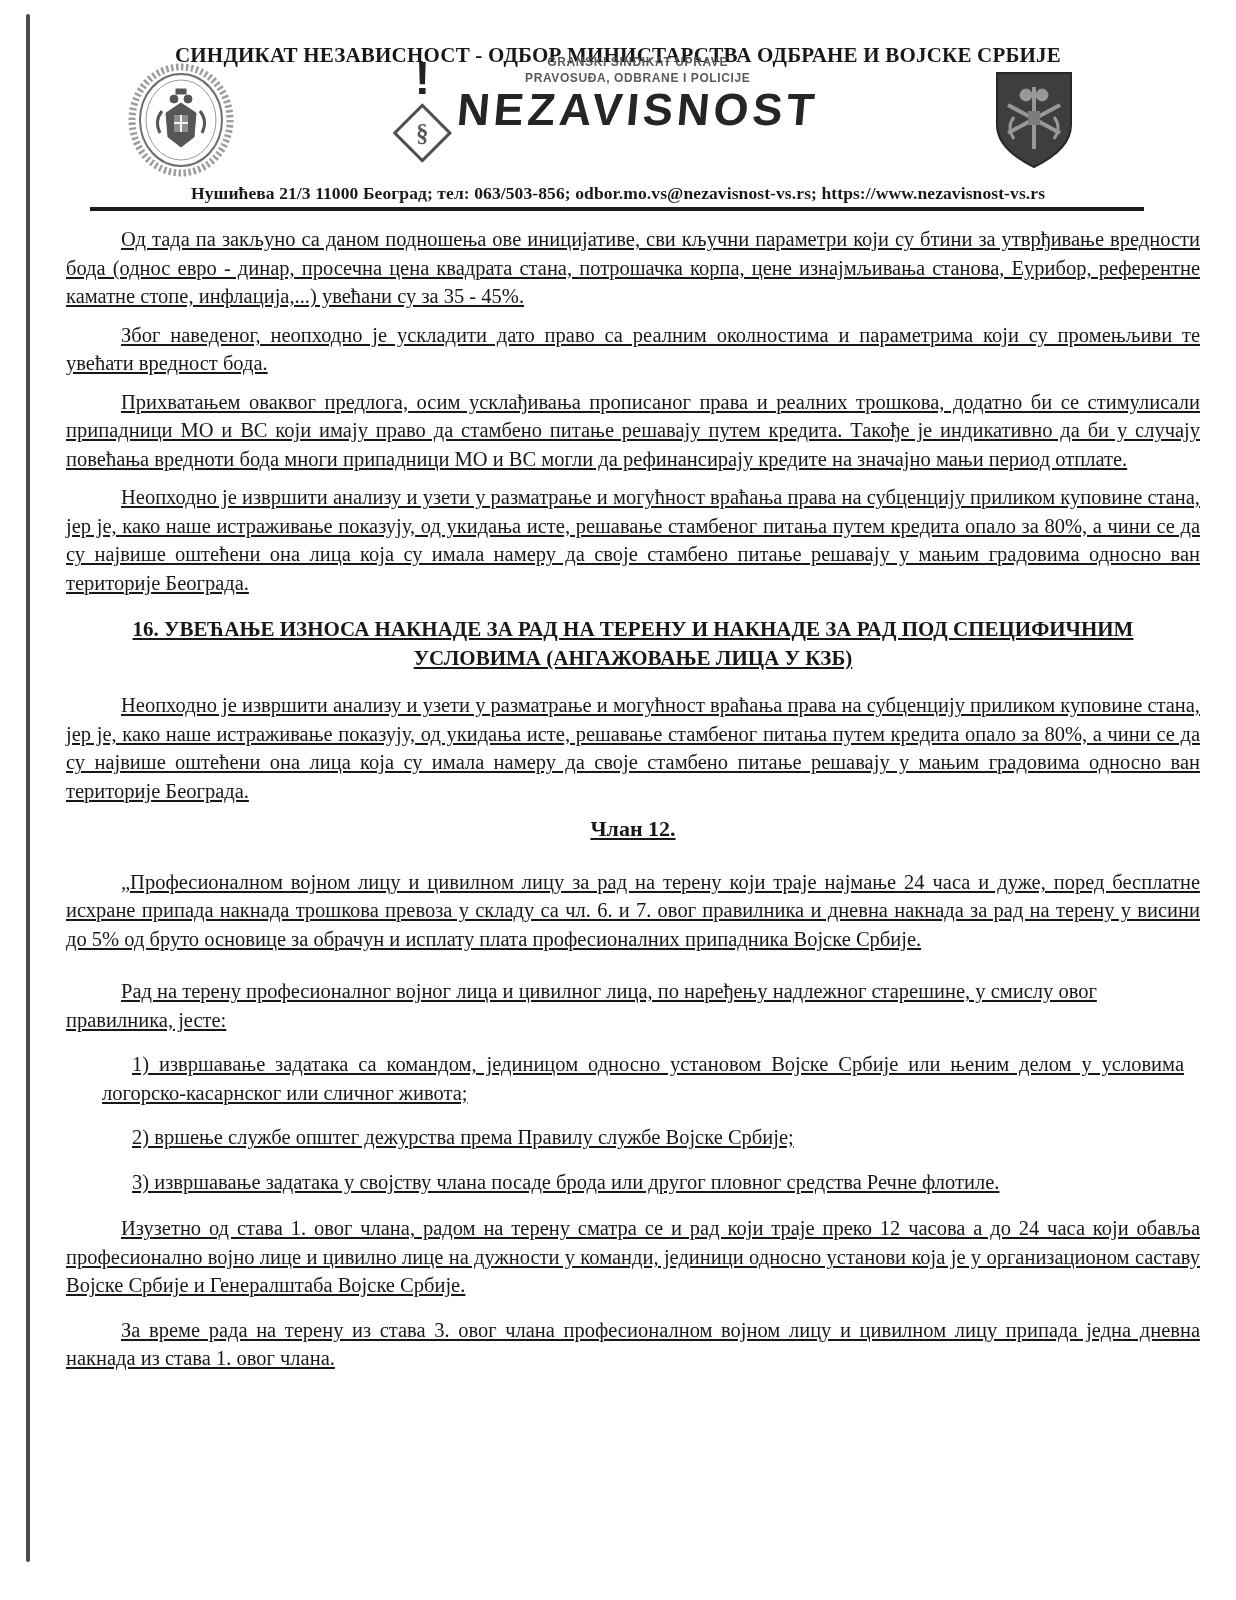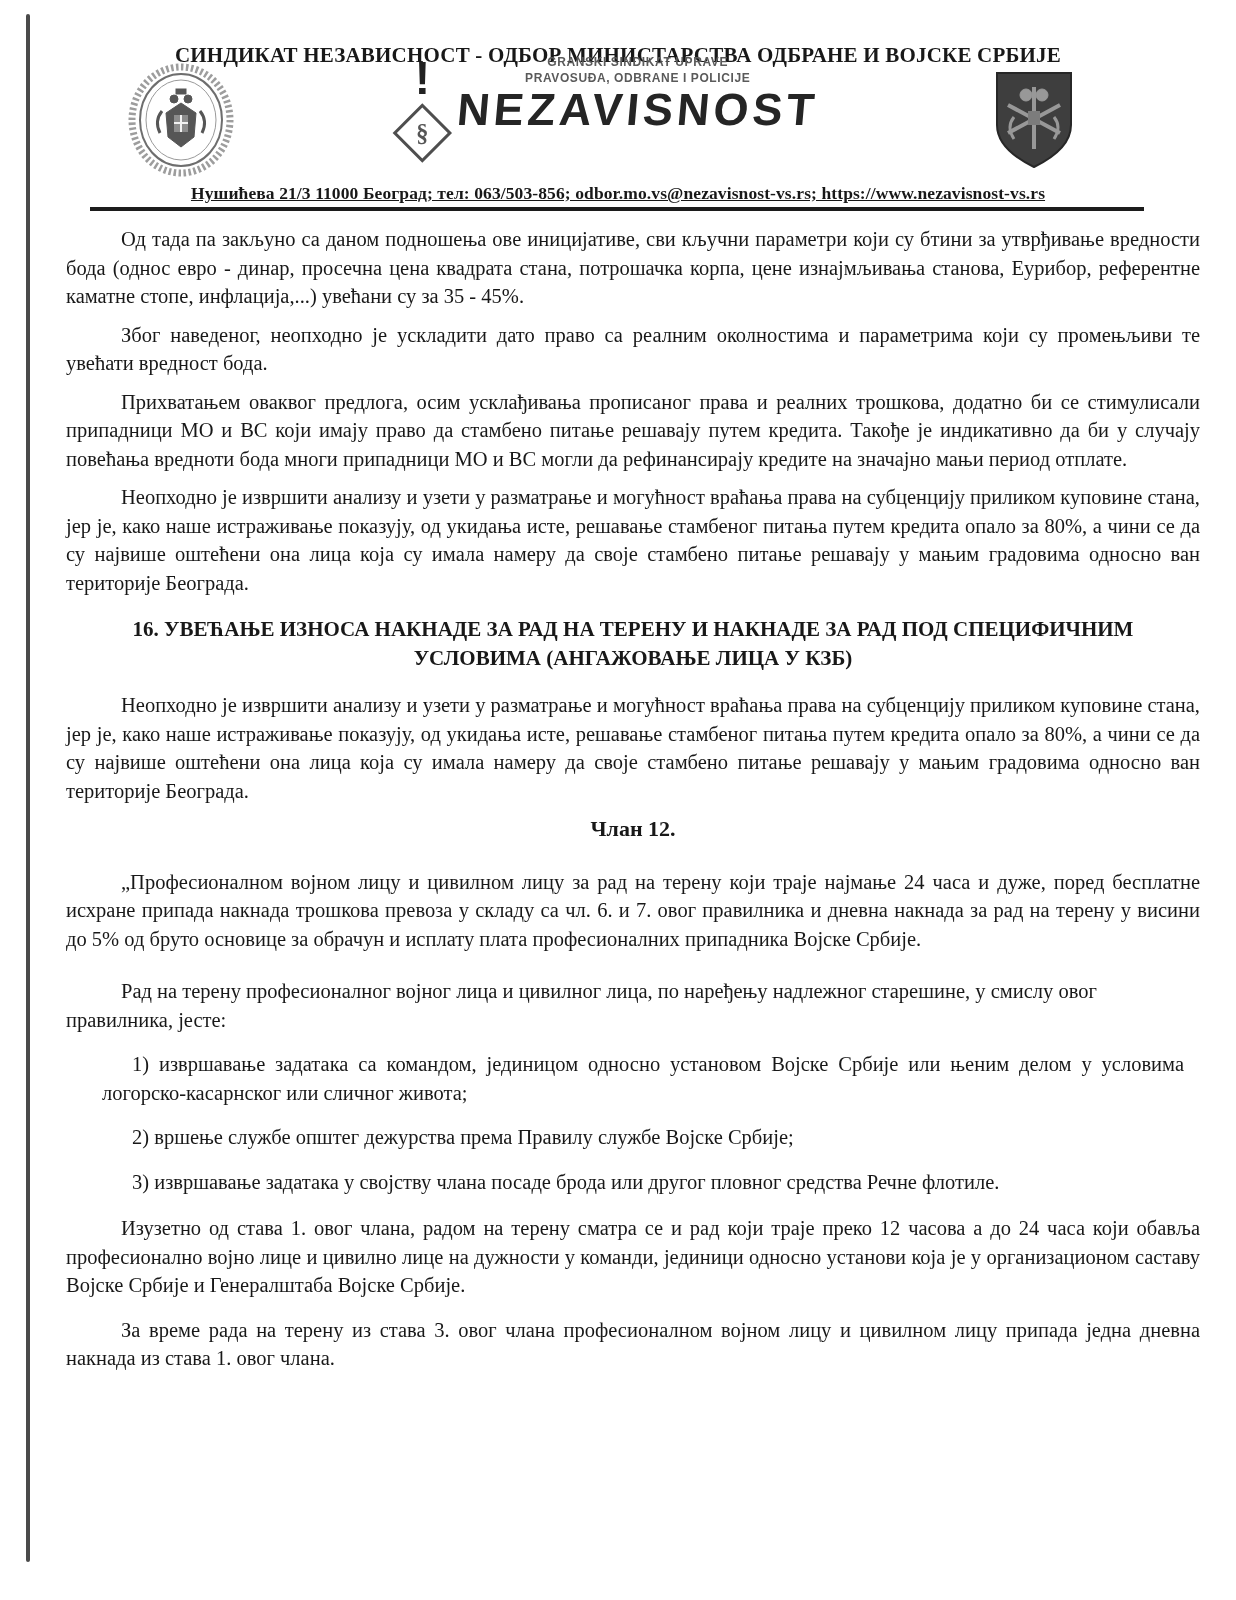--- a/index.html
+++ b/index.html
@@ -59,27 +59,27 @@
     letter-spacing:0.6px; line-height:1.3;
   }
   .brand {
     font-family:"Liberation Sans", sans-serif;
     font-weight:bold; font-size:45px; color:#252525;
     letter-spacing:4px; transform:skewX(-5deg);
     margin-top:1px; line-height:1;
   }
   .addr {
     text-align:center; font-weight:bold; font-size:17.5px;
-    text-decoration:underline; margin:4px 60px 0 60px; letter-spacing:0.1px;
+    margin:4px 60px 0 60px; letter-spacing:0.1px;
   }
   .rule { border-top:4px solid #1c1c1c; margin:3px 92px 0 90px; }
   
   .content {
     padding:14px 36px 0 66px;
-    font-size:20.5px; line-height:28.5px;
+    font-size:20.5px; line-height:28.5px;text-decoration:underline;
   }
   .content p { margin:0 0 10px 0; text-align:justify; text-indent:55px; }
   .content p.no-just { text-align:left; }
   .h14 {
     font-weight:bold; text-align:center; text-indent:0;
     margin:18px 50px 18px 50px; line-height:29px; font-size:21px;
   }
   .clan {
     font-weight:bold; text-align:center; text-indent:0;
     font-size:22px; margin:8px 0 10px 0;

